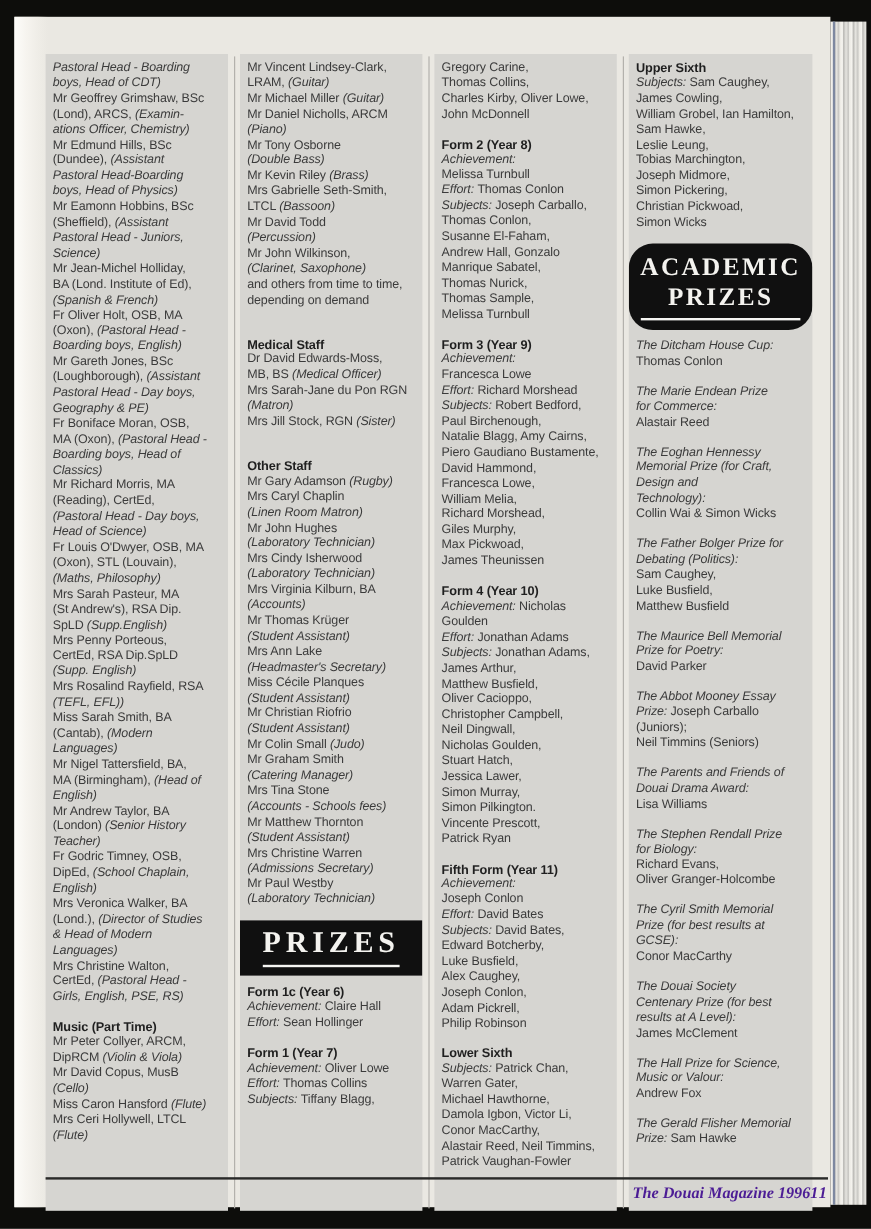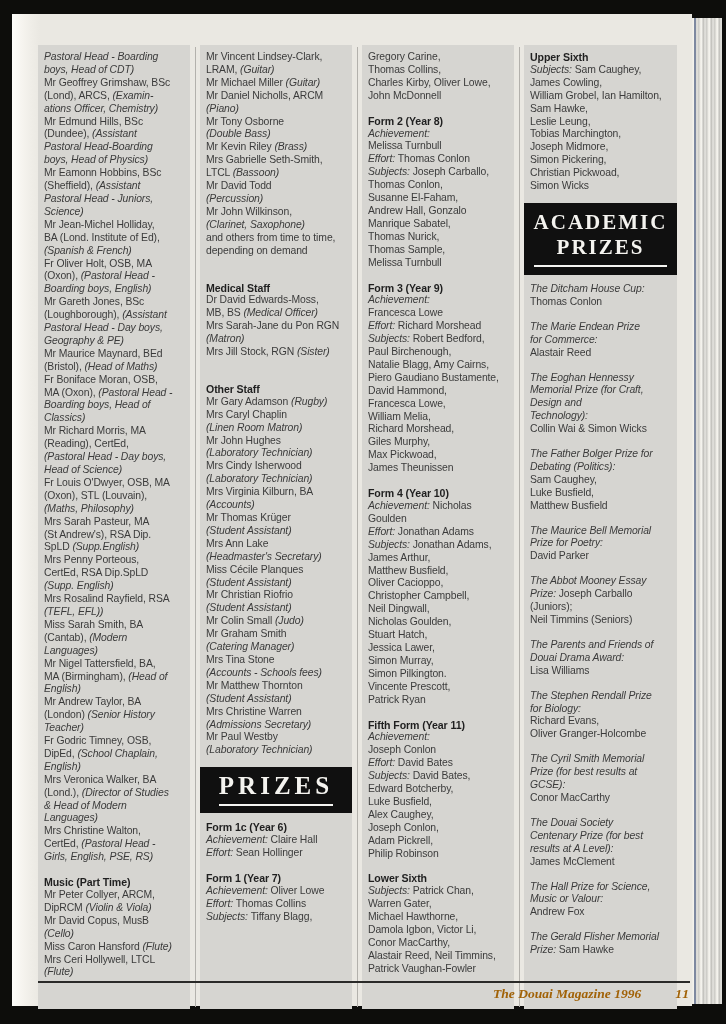--- a/index.html
+++ b/index.html
@@ -48,30 +48,30 @@
   .banner{
     background:#101010;color:#f4f3ef;
     margin:10px -3px 8px -6px;
     text-align:center;
     font-family:"Liberation Serif", serif;font-weight:bold;
     letter-spacing:4px;
   }
   .banner-inner{display:inline-block;border-bottom:2px solid #f5f5f2;padding-bottom:5px;}
   .banner.lg{padding:6px 10px 7px;}
   .banner.lg .banner-inner{font-size:25px;line-height:1.05;}
-  .banner.md{padding:7px 8px 8px;letter-spacing:2px;}
+  .banner.md{padding:7px 8px 8px;letter-spacing:2px;border-radius:20px;}
   .banner.md .banner-inner{font-size:21px;line-height:25px;}
   .footer-rule{
     position:absolute;left:26px;top:967px;width:652px;height:2px;background:#2a2a28;
   }
   .footer{
     position:absolute;left:26px;top:972px;width:652px;
-    display:flex;justify-content:flex-end;align-items:baseline;gap:34px;
+    display:flex;justify-content:flex-end;align-items:baseline;
     font-family:"Liberation Serif", serif;font-style:italic;font-weight:bold;
-    color:#a16207;font-size:13.5px;
+    color:#4c1d95;font-size:13.5px;
     padding-right:0;
   }
   .footer .pageno{letter-spacing:1px;}
 </style>
 </head>
 <body>
 
 <div class="page">
   <div class="spine"></div>
 
@@ -93,22 +93,20 @@
         <p class="entry"><span>Mr Jean-Michel Holliday,
 BA (Lond. Institute of Ed),
 </span><span class="it">(Spanish &amp; French)</span></p>
         <p class="entry"><span>Fr Oliver Holt, OSB, MA
 (Oxon), </span><span class="it">(Pastoral Head -
 Boarding boys, English)</span></p>
         <p class="entry"><span>Mr Gareth Jones, BSc
 (Loughborough), </span><span class="it">(Assistant
 Pastoral Head - Day boys,
 Geography &amp; PE)</span></p>
-        <p class="entry"><span>Mr Maurice Maynard, BEd
-(Bristol), </span><span class="it">(Head of Maths)</span></p>
         <p class="entry"><span>Fr Boniface Moran, OSB,
 MA (Oxon), </span><span class="it">(Pastoral Head -
 Boarding boys, Head of
 Classics)</span></p>
         <p class="entry"><span>Mr Richard Morris, MA
 (Reading), CertEd,
 </span><span class="it">(Pastoral Head - Day boys,
 Head of Science)</span></p>
         <p class="entry"><span>Fr Louis O'Dwyer, OSB, MA
 (Oxon), STL (Louvain),

